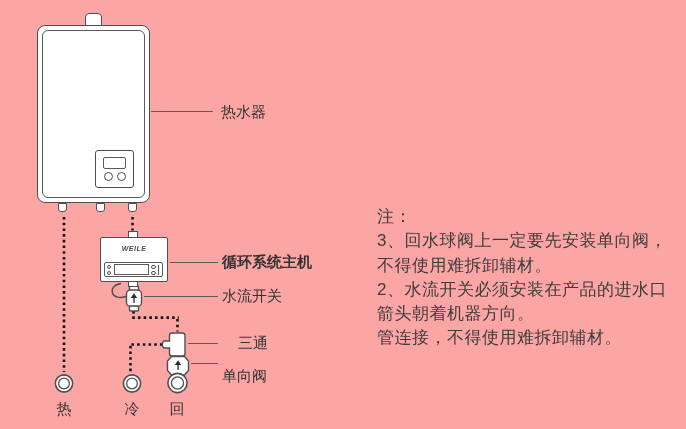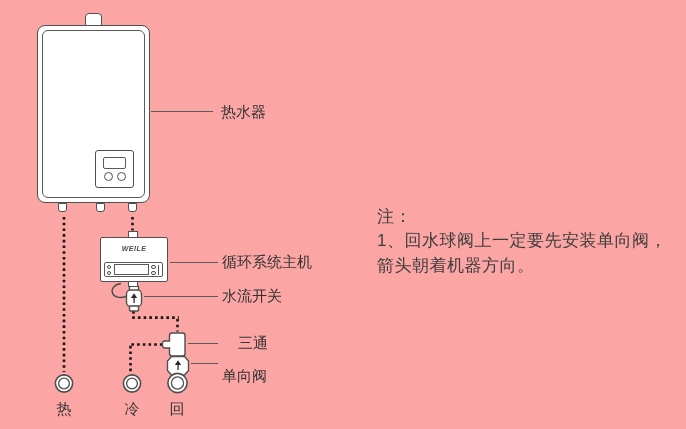--- a/index.html
+++ b/index.html
@@ -102,27 +102,30 @@
     <div class="abs ln" style="left:128px;top:281px;width:10px;height:6px;"></div>
   </div>
 
   <div class="abs ptr" style="left:151px;top:111px;width:62px;"></div>
   <div class="abs ptr" style="left:170px;top:261.5px;width:48px;"></div>
   <div class="abs ptr" style="left:144px;top:295.5px;width:74px;"></div>
   <div class="abs ptr" style="left:188px;top:342.5px;width:30px;"></div>
   <div class="abs ptr" style="left:191px;top:363px;width:27px;"></div>
 
   <span class="lbl" style="left:221px;top:103px;">热水器</span>
-  <span class="lbl" style="left:222px;top:253px;">循环系统主机</span>
+  <span class="lbl" style="left:222px;top:253px;font-weight:bold;">循环系统主机</span>
   <span class="lbl" style="left:222px;top:287px;">水流开关</span>
   <span class="lbl" style="left:238px;top:334px;">三通</span>
   <span class="lbl" style="left:222px;top:353px;margin-top:14px;">单向阀</span>
   <span class="lbl lbl-c" style="left:64px;top:400px;">热</span>
   <span class="lbl lbl-c" style="left:132px;top:400px;">冷</span>
   <span class="lbl lbl-c" style="left:177px;top:400px;">回</span>
 
   <div class="notes">
     <div class="note-line">注：</div>
-    <div class="note-line">1、回水球阀上一定要先安装单向阀，</div>
+    <div class="note-line">3、回水球阀上一定要先安装单向阀，</div>
+    <div class="note-line">不得使用难拆卸辅材。</div>
+    <div class="note-line">2、水流开关必须安装在产品的进水口</div>
     <div class="note-line">箭头朝着机器方向。</div>
+    <div class="note-line">管连接，不得使用难拆卸辅材。</div>
   </div>
 
 </div>
 
 </body></html>

